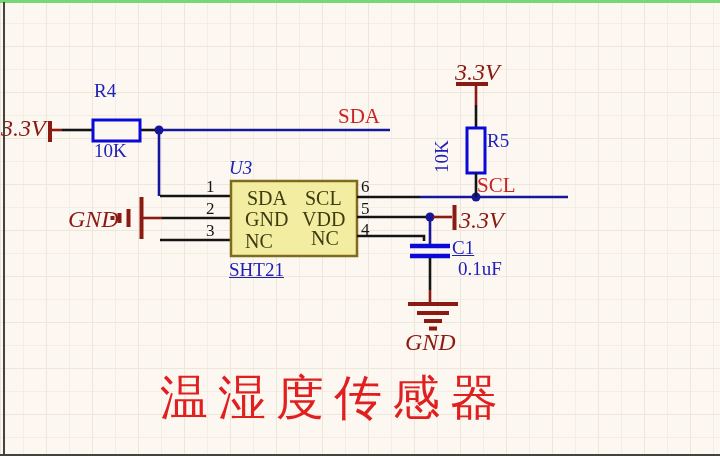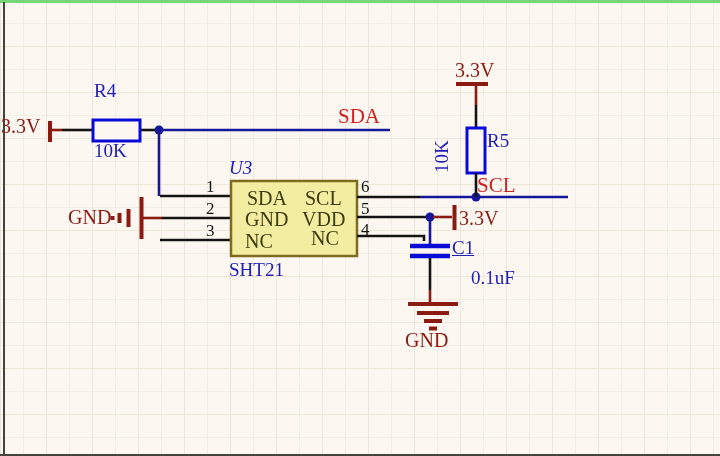--- a/index.html
+++ b/index.html
@@ -22,21 +22,21 @@
   .pinline{stroke:var(--pin,#141414);stroke-width:2.6;fill:none;}
   .pwr{stroke:var(--power,#8B1A12);stroke-width:2.6;fill:none;}
   .pwrbar{stroke:var(--power,#8B1A12);stroke-width:4;fill:none;}
   .dot{fill:var(--wire,#16169B);stroke:none;}
   .body-outline{stroke:var(--body-outline,#0A0AD8);stroke-width:3;fill:var(--background,#FCF8F1);}
   .plate{stroke:var(--body-outline,#0A0AD8);stroke-width:4.5;fill:none;}
   .chip{fill:var(--part-fill,#F2EDA0);stroke:var(--part-border,#7F6B1F);stroke-width:2.5;}
   .txt{position:absolute;white-space:nowrap;line-height:1;}
   .des{color:var(--designator,#2020B8);font-size:19px;}
   .net{color:var(--net-label,#CC2222);font-size:21px;}
-  .pw{color:var(--power,#8B1A12);font-size:20px;}
+  .pw{color:var(--power,#8B1A12);font-size:24px;font-style:italic;}
   .pinnum{color:var(--pin,#141414);font-size:17px;}
   .pinname{color:var(--part-text,#3C3C10);font-size:20px;}
   .vertical{transform:rotate(-90deg);transform-origin:center center;}
   .caption{color:var(--title-red,#E02020);font-size:48px;letter-spacing:10px;}
 </style>
 </head>
 <body>
 
 <div id="sheet">
   <div class="border-top"></div>
@@ -116,33 +116,34 @@
 
   <span class="txt pw" style="left:455px;top:60px;">3.3V</span>
   <span class="txt des" style="left:487px;top:131px;">R5</span>
   <span class="txt des vertical" style="left:423px;top:147px;width:37px;text-align:center;">10K</span>
   <span class="txt net" style="left:477px;top:175px;">SCL</span>
   <span class="txt pw" style="left:459px;top:208px;">3.3V</span>
 
   <span class="txt pw" style="left:68px;top:207px;">GND</span>
 
   <span class="txt des" style="left:229px;top:158px;font-style:italic;">U3</span>
-  <span class="txt des" style="left:229px;top:260px;">SHT21</span>
+  <span class="txt des" style="left:229px;top:260px;text-decoration:underline;">SHT21</span>
 
   <span class="txt pinnum" style="left:206px;top:178px;">1</span>
   <span class="txt pinnum" style="left:206px;top:200px;">2</span>
   <span class="txt pinnum" style="left:206px;top:222px;">3</span>
   <span class="txt pinnum" style="left:361px;top:178px;">6</span>
   <span class="txt pinnum" style="left:361px;top:200px;">5</span>
   <span class="txt pinnum" style="left:361px;top:221px;">4</span>
 
   <span class="txt pinname" style="left:247px;top:188px;">SDA</span>
   <span class="txt pinname" style="left:305px;top:188px;">SCL</span>
   <span class="txt pinname" style="left:245px;top:209px;">GND</span>
   <span class="txt pinname" style="left:302px;top:209px;text-align:center;">VDD</span>
   <span class="txt pinname" style="left:245px;top:231px;">NC</span>
   <span class="txt pinname" style="left:311px;top:228px;">NC</span>
 
   <span class="txt des" style="left:452px;top:238px;text-decoration:underline;">C1</span>
-  <span class="txt des" style="left:471px;top:259px;margin-top:9px;">0.1uF</span>
+  <span class="txt des" style="left:458px;top:259px;">0.1uF</span>
   <span class="txt pw" style="left:405px;top:330px;">GND</span>
 
+  <span class="txt caption" style="left:160px;top:374px;">温湿度传感器</span>
 </div>
 
 </body></html>

